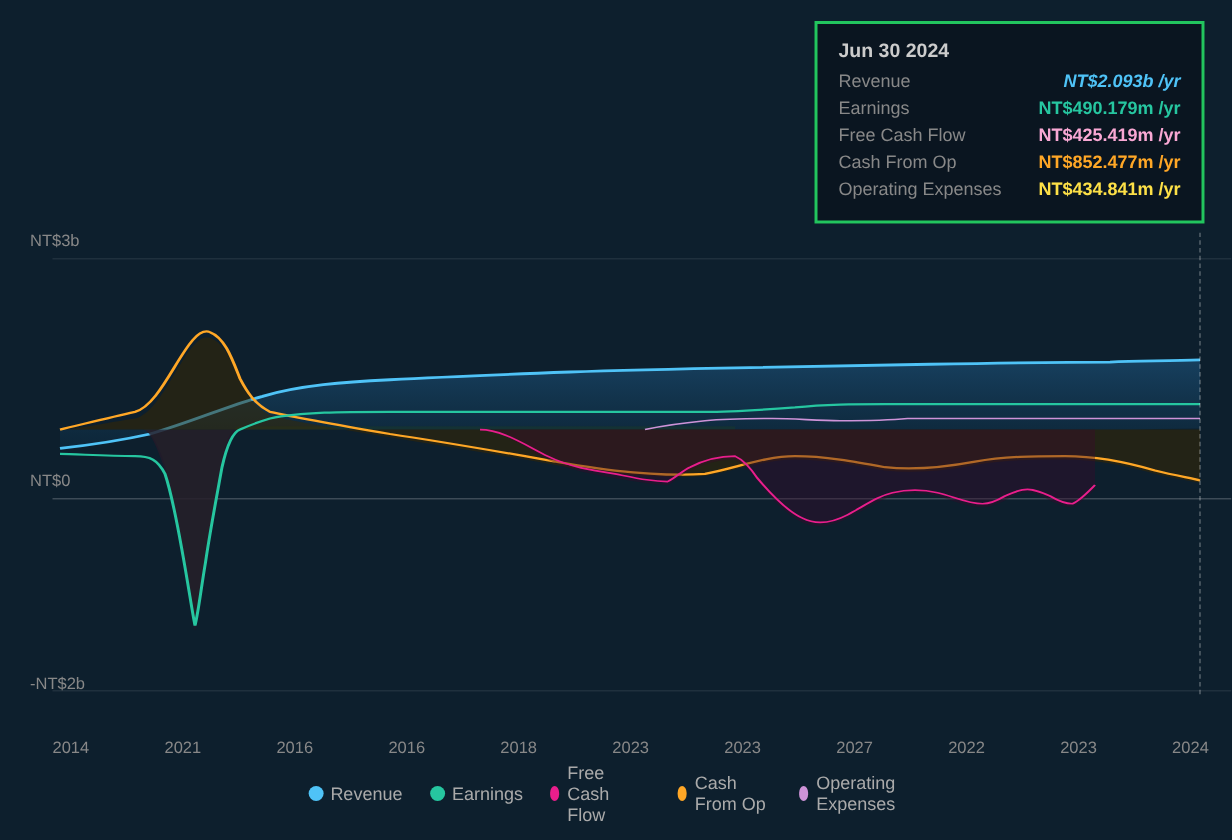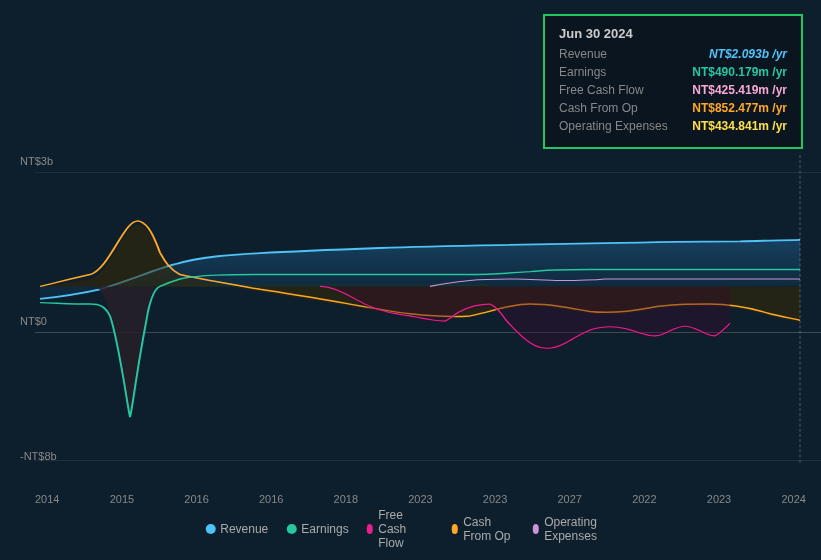--- a/index.html
+++ b/index.html
@@ -135,21 +135,21 @@
     <span class="val orange">NT$852.477m /yr</span>
   </div>
   <div class="tooltip-row">
     <span style="color:#888">Operating Expenses</span>
     <span class="val gray">NT$434.841m /yr</span>
   </div>
 </div>
 
 <div class="y-label y-label-3b">NT$3b</div>
 <div class="y-label y-label-0">NT$0</div>
-<div class="y-label y-label-neg2b">-NT$8b</div>
+<div class="y-label y-label-neg2b">-NT$2b</div>
 
 <div class="grid-line" style="top: 172px;"></div>
 <div class="grid-line grid-line-zero" style="top: 332px;"></div>
 <div class="grid-line" style="top: 460px;"></div>
 
 <svg class="chart-svg" viewBox="0 0 821 420" preserveAspectRatio="none" style="position:absolute;top:155px;left:0;right:0;bottom:55px;width:821px;height:310px;">
   <defs>
 
     <linearGradient id="revGrad" x1="0" y1="0" x2="0" y2="1">
       <stop offset="0%" stop-color="#1a4a6e" stop-opacity="0.9"></stop>
@@ -180,21 +180,21 @@
 
   <path d="M320,178 C335,178 350,192 365,202 C380,212 395,215 410,218 C425,222 435,225 445,225 C450,222 455,215 460,212 C470,205 480,202 490,202 C495,205 500,212 505,222 C515,238 525,252 535,258 C545,265 555,262 565,255 C575,248 585,238 595,235 C605,232 615,232 625,235 C635,238 645,245 655,245 C660,245 665,242 670,238 C675,235 680,232 685,232 C690,232 695,235 700,238 C705,242 710,245 715,245 C720,242 725,235 730,228" fill="none" stroke="#e91e8c" stroke-width="1.5"></path>
 
   <path d="M430,178 C440,175 455,172 470,170 C485,168 500,168 515,168 C530,168 545,170 560,170 C575,170 590,170 605,168 C620,168 635,168 650,168 C665,168 680,168 695,168 C710,168 725,168 740,168 C755,168 770,168 800,168" fill="none" stroke="#ce93d8" stroke-width="1.5"></path>
 
   <line x1="800" y1="0" x2="800" y2="420" stroke="rgba(255,255,255,0.3)" stroke-width="1" stroke-dasharray="4,3"></line>
 </svg>
 
 <div class="x-axis" style="position:absolute;bottom:55px;left:0;right:0;display:flex;justify-content:space-between;padding:4px 15px 0 35px;">
   <span class="x-label">2014</span>
-  <span class="x-label">2015</span>
+  <span class="x-label">2021</span>
   <span class="x-label">2016</span>
   <span class="x-label">2016</span>
   <span class="x-label">2018</span>
   <span class="x-label">2023</span>
   <span class="x-label">2023</span>
   <span class="x-label">2027</span>
   <span class="x-label">2022</span>
   <span class="x-label">2023</span>
   <span class="x-label">2024</span>
 </div>

